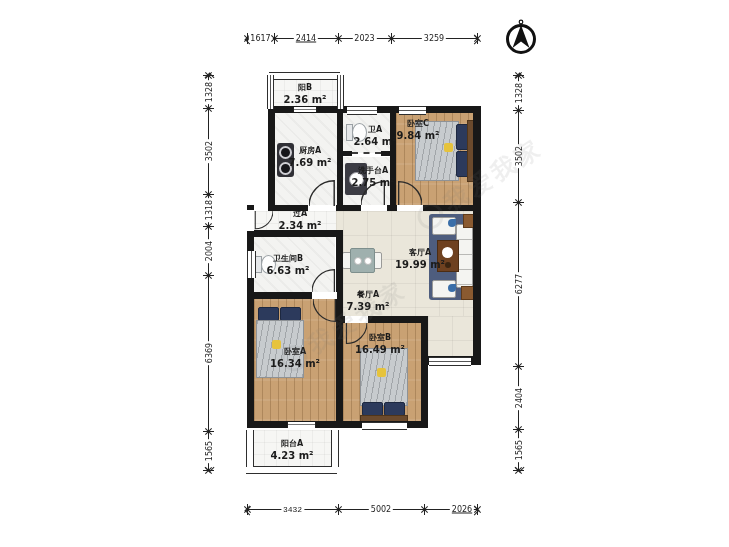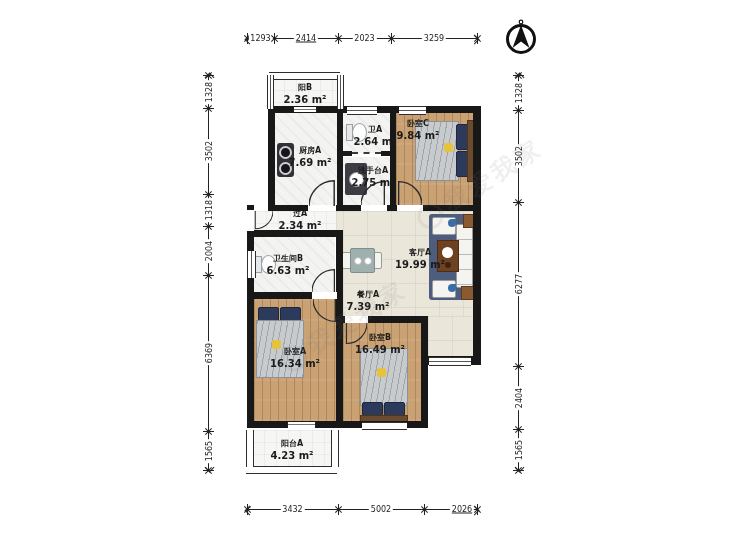--- a/index.html
+++ b/index.html
@@ -85,33 +85,33 @@
   .wm .wmtext{font-size:24px;font-weight:700;letter-spacing:4px;white-space:nowrap;}
 </style>
 </head>
 <body>
 
 <div class="canvas">
 
   <div class="dim-h" style="left:247px;top:30px;width:230px">
       <div class="line"></div>
       <span class="tick" style="left: 0px;"></span>
-      <span class="lbl" style="left: 13.5px;">1293</span>
+      <span class="lbl" style="left: 13.5px;">1617</span>
       <span class="tick" style="left: 27px;"></span>
       <span class="lbl" style="left: 59px; text-decoration: underline;">2414</span>
       <span class="tick" style="left: 91px;"></span>
       <span class="lbl" style="left: 117.5px;">2023</span>
       <span class="tick" style="left: 144px;"></span>
       <span class="lbl" style="left: 187px;">3259</span>
       <span class="tick" style="left: 230px;"></span>
     </div>
   <div class="dim-h" style="left:247px;top:501px;width:230px">
       <div class="line"></div>
       <span class="tick" style="left: 0px;"></span>
-      <span class="lbl" style="left: 45.5px;">3432</span>
+      <span class="lbl" style="left: 45.5px; font-family: Liberation Mono, monospace;">3432</span>
       <span class="tick" style="left: 91px;"></span>
       <span class="lbl" style="left: 134px;">5002</span>
       <span class="tick" style="left: 177px;"></span>
       <span class="lbl" style="left: 215px; text-decoration: underline;">2026</span>
       <span class="tick" style="left: 230px;"></span>
     </div>
   <div class="dim-v" style="left:200px;top:75px;height:395px">
       <div class="line"></div>
       <span class="tick" style="top: 0px;"></span>
       <span class="lbl" style="top: 16.5px;">1328</span>

